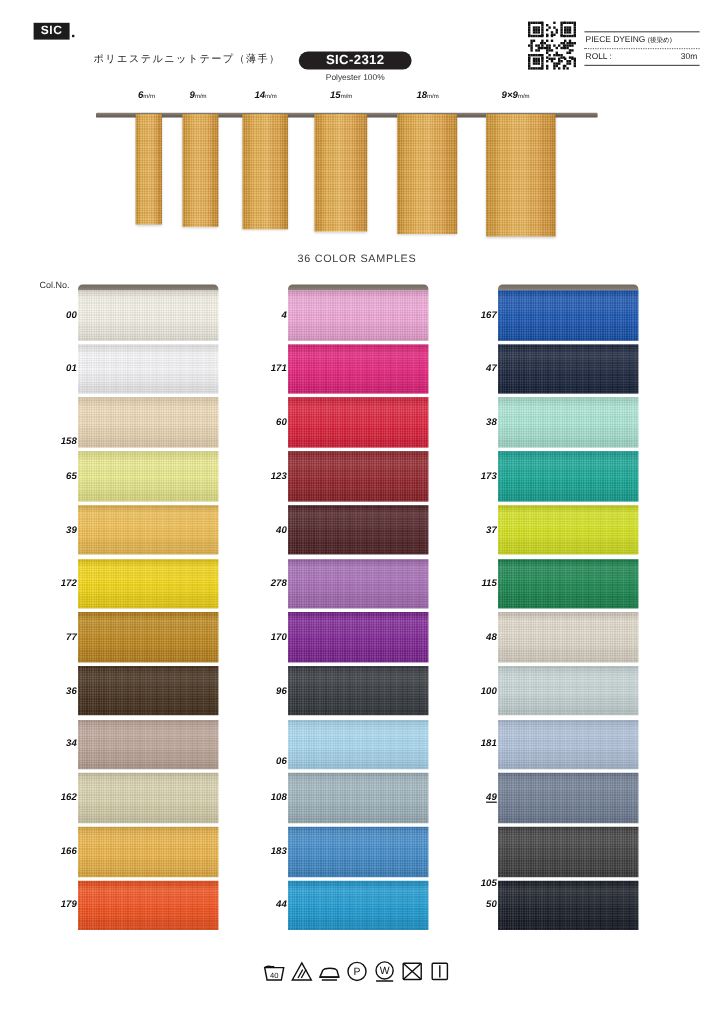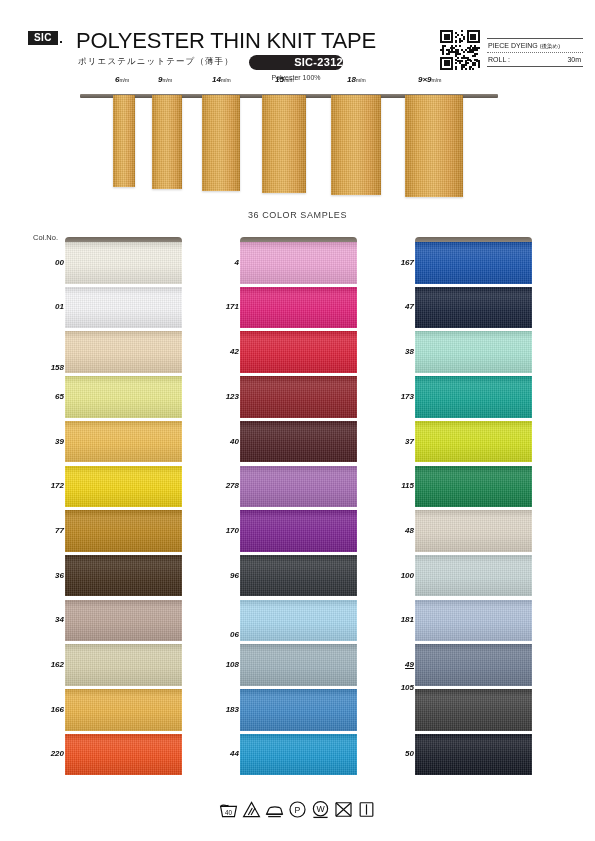--- a/index.html
+++ b/index.html
@@ -12,21 +12,21 @@
     height: 841px;
     font-family: "Liberation Sans", sans-serif;
     color: #1a1a1a;
     position: relative;
     overflow: hidden;
   }
 
   
   #header {
     position: absolute;
-    left: 0; top: 16px;
+    left: 0; top: 4px;
     width: 475px; height: 74px;
   }
   #brand-logo {
     position: absolute;
     left: 28px; top: 15px;
     width: 30px; height: 14px;
     background: #1c1c1c;
     color: #ffffff;
     font-size: 10px;
     font-weight: bold;
@@ -60,21 +60,21 @@
   }
   #product-code-badge {
     position: absolute;
     left: 249px; top: 39px;
     width: 94px; height: 15px;
     background: #231f20;
     border-radius: 7.5px;
     color: #ffffff;
     font-size: 11px;
     font-weight: bold;
-    text-align: right;
+    text-align: center;
     line-height: 15px;
     letter-spacing: 0.3px;
   }
   #product-composition {
     position: absolute;
     left: 249px; top: 58px;
     width: 94px;
     text-align: center;
     font-size: 7px;
     color: #333333;
@@ -242,21 +242,20 @@
   }
 </style>
 </head>
 <body>
 
 <div id="header">
 
   <div id="brand-logo">SIC</div>
   <div id="brand-logo-dot"></div>
 
-  <div id="product-title">POLYESTER THIN KNIT TAPE</div>
   <div id="product-title-jp">ポリエステルニットテープ（薄手）</div>
 
   <div id="product-code-badge">SIC-2312</div>
   <div id="product-composition">Polyester 100%</div>
 
   <div id="qr-code">
       <div class="qr-cell" style="left: 0px; top: 0px; width: 2px; height: 2px;"></div>
       <div class="qr-cell" style="left: 1.90476px; top: 0px; width: 2px; height: 2px;"></div>
       <div class="qr-cell" style="left: 3.80952px; top: 0px; width: 2px; height: 2px;"></div>
       <div class="qr-cell" style="left: 5.71429px; top: 0px; width: 2px; height: 2px;"></div>
@@ -557,39 +556,39 @@
       <div class="swatch-number" style="left: -35px; top: 423.05px;">162</div>
       <div class="swatch-strip" style="top: 452px; height: 41.5px; background: rgb(233, 177, 67);">
         <div class="fabric"></div>
         <div class="shade"></div>
       </div>
       <div class="swatch-number" style="left: -35px; top: 467.75px;">166</div>
       <div class="swatch-strip" style="top: 496.7px; height: 41.5px; background: rgb(240, 76, 24);">
         <div class="fabric"></div>
         <div class="shade"></div>
       </div>
-      <div class="swatch-number" style="left: -35px; top: 512.45px;">220</div>
+      <div class="swatch-number" style="left: -35px; top: 512.45px;">179</div>
     </div>
     <div class="swatch-column" style="left: 240px;">
       <div class="column-cap"></div>
       <div class="swatch-strip" style="top: 5px; height: 41.5px; background: rgb(237, 164, 212);">
         <div class="fabric"></div>
         <div class="shade"></div>
       </div>
       <div class="swatch-number" style="left: -35px; top: 20.75px;">4</div>
       <div class="swatch-strip" style="top: 49.7px; height: 41.5px; background: rgb(226, 29, 119);">
         <div class="fabric"></div>
         <div class="shade"></div>
       </div>
       <div class="swatch-number" style="left: -35px; top: 65.45px;">171</div>
       <div class="swatch-strip" style="top: 94.4px; height: 41.5px; background: rgb(218, 28, 54);">
         <div class="fabric"></div>
         <div class="shade"></div>
       </div>
-      <div class="swatch-number" style="left: -35px; top: 110.15px;">42</div>
+      <div class="swatch-number" style="left: -35px; top: 110.15px;">60</div>
       <div class="swatch-strip" style="top: 139.1px; height: 41.5px; background: rgb(142, 31, 38);">
         <div class="fabric"></div>
         <div class="shade"></div>
       </div>
       <div class="swatch-number" style="left: -35px; top: 154.85px;">123</div>
       <div class="swatch-strip" style="top: 183.8px; height: 41.5px; background: rgb(76, 29, 33);">
         <div class="fabric"></div>
         <div class="shade"></div>
       </div>
       <div class="swatch-number" style="left: -35px; top: 199.55px;">40</div>
@@ -678,21 +677,21 @@
       <div class="swatch-number" style="left: -35px; top: 378.35px;">181</div>
       <div class="swatch-strip" style="top: 407.3px; height: 41.5px; background: rgb(109, 123, 146);">
         <div class="fabric"></div>
         <div class="shade"></div>
       </div>
       <div class="swatch-number" style="left: -35px; top: 423.05px; text-decoration: underline;">49</div>
       <div class="swatch-strip" style="top: 452px; height: 41.5px; background: rgb(60, 60, 60);">
         <div class="fabric"></div>
         <div class="shade"></div>
       </div>
-      <div class="swatch-number" style="left: -35px; top: 446px;">105</div>
+      <div class="swatch-number" style="left: -35px; top: 494px;">105</div>
       <div class="swatch-strip" style="top: 496.7px; height: 41.5px; background: rgb(19, 23, 34);">
         <div class="fabric"></div>
         <div class="shade"></div>
       </div>
       <div class="swatch-number" style="left: -35px; top: 512.45px;">50</div>
     </div>
   </div>
 
 <div id="care-symbols"><span class="care-symbol"><svg viewBox="0 0 24 24" width="19" height="19">
         <path d="M2 8 L22 8 L19.5 21 L4.5 21 Z" stroke="#111" fill="none" stroke-width="1.5"></path>

